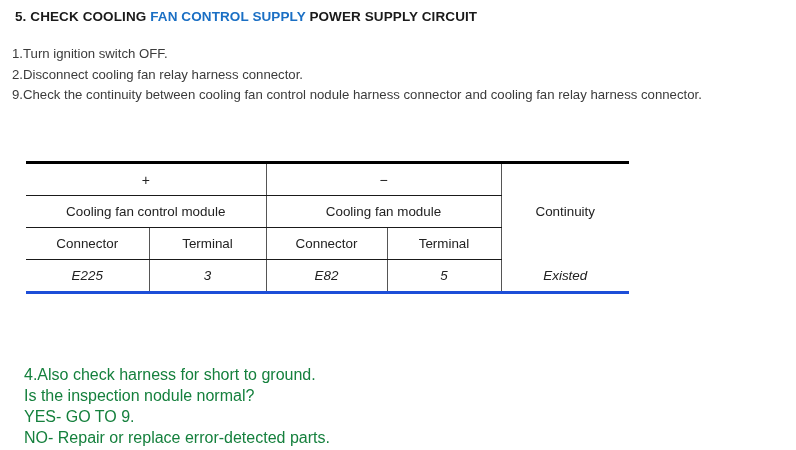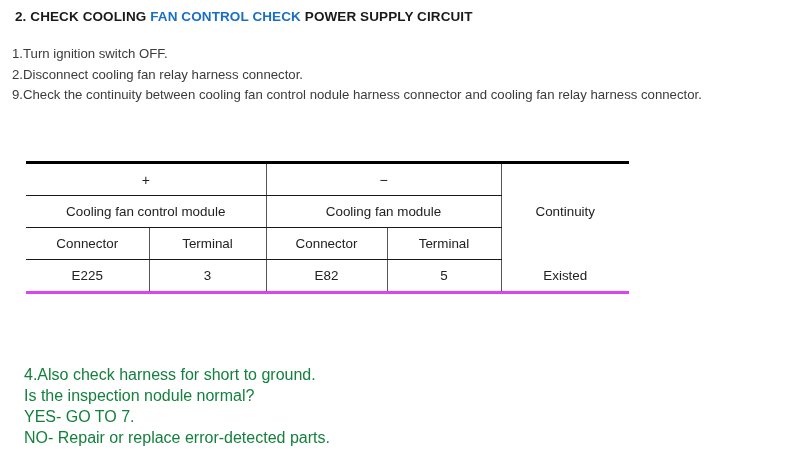--- a/index.html
+++ b/index.html
@@ -72,21 +72,22 @@
     border: 0;
     border-bottom: 1px solid #1a1a1a;
     font-weight: normal;
   }
   
   table.spec tr.r-top td {
     border-top: 3px solid #000000;
   }
   
   table.spec tr.r-data td {
-    border-bottom: 3px solid #d946ef;
+    border-bottom: 3px solid #1d4ed8;
+    font-style: italic;
   }
   
   table.spec td.vr {
     border-right: 1px solid #555555;
   }
   table.spec td.noline {
     border-bottom: 0;
   }
 
   .c1 { width: 123px; }
@@ -111,21 +112,21 @@
     white-space: nowrap;
   }
   .footer .fline { display: block; }
 </style>
 </head>
 <body>
 
 <div class="page">
 
   <div class="heading">
-    <span>2. CHECK COOLING </span><span class="hl">FAN CONTROL CHECK</span><span> POWER SUPPLY CIRCUIT</span>
+    <span>5. CHECK COOLING </span><span class="hl">FAN CONTROL SUPPLY</span><span> POWER SUPPLY CIRCUIT</span>
   </div>
 
   <div class="steps">
     <span class="step">1.Turn ignition switch OFF.</span>
     <span class="step">2.Disconnect cooling fan relay harness connector.</span>
     <span class="step">9.Check the continuity between cooling fan control nodule harness connector and cooling fan relay harness connector.</span>
   </div>
 
   <div class="table-wrap">
     <table class="spec">
@@ -159,17 +160,17 @@
           <td class="vr">5</td>
           <td>Existed</td>
         </tr>
       </tbody>
     </table>
   </div>
 
   <div class="footer">
     <span class="fline">4.Also check harness for short to ground.</span>
     <span class="fline">Is the inspection nodule normal?</span>
-    <span class="fline">YES- GO TO 7.</span>
+    <span class="fline">YES- GO TO 9.</span>
     <span class="fline">NO- Repair or replace error-detected parts.</span>
   </div>
 
 </div>
 
 </body></html>

